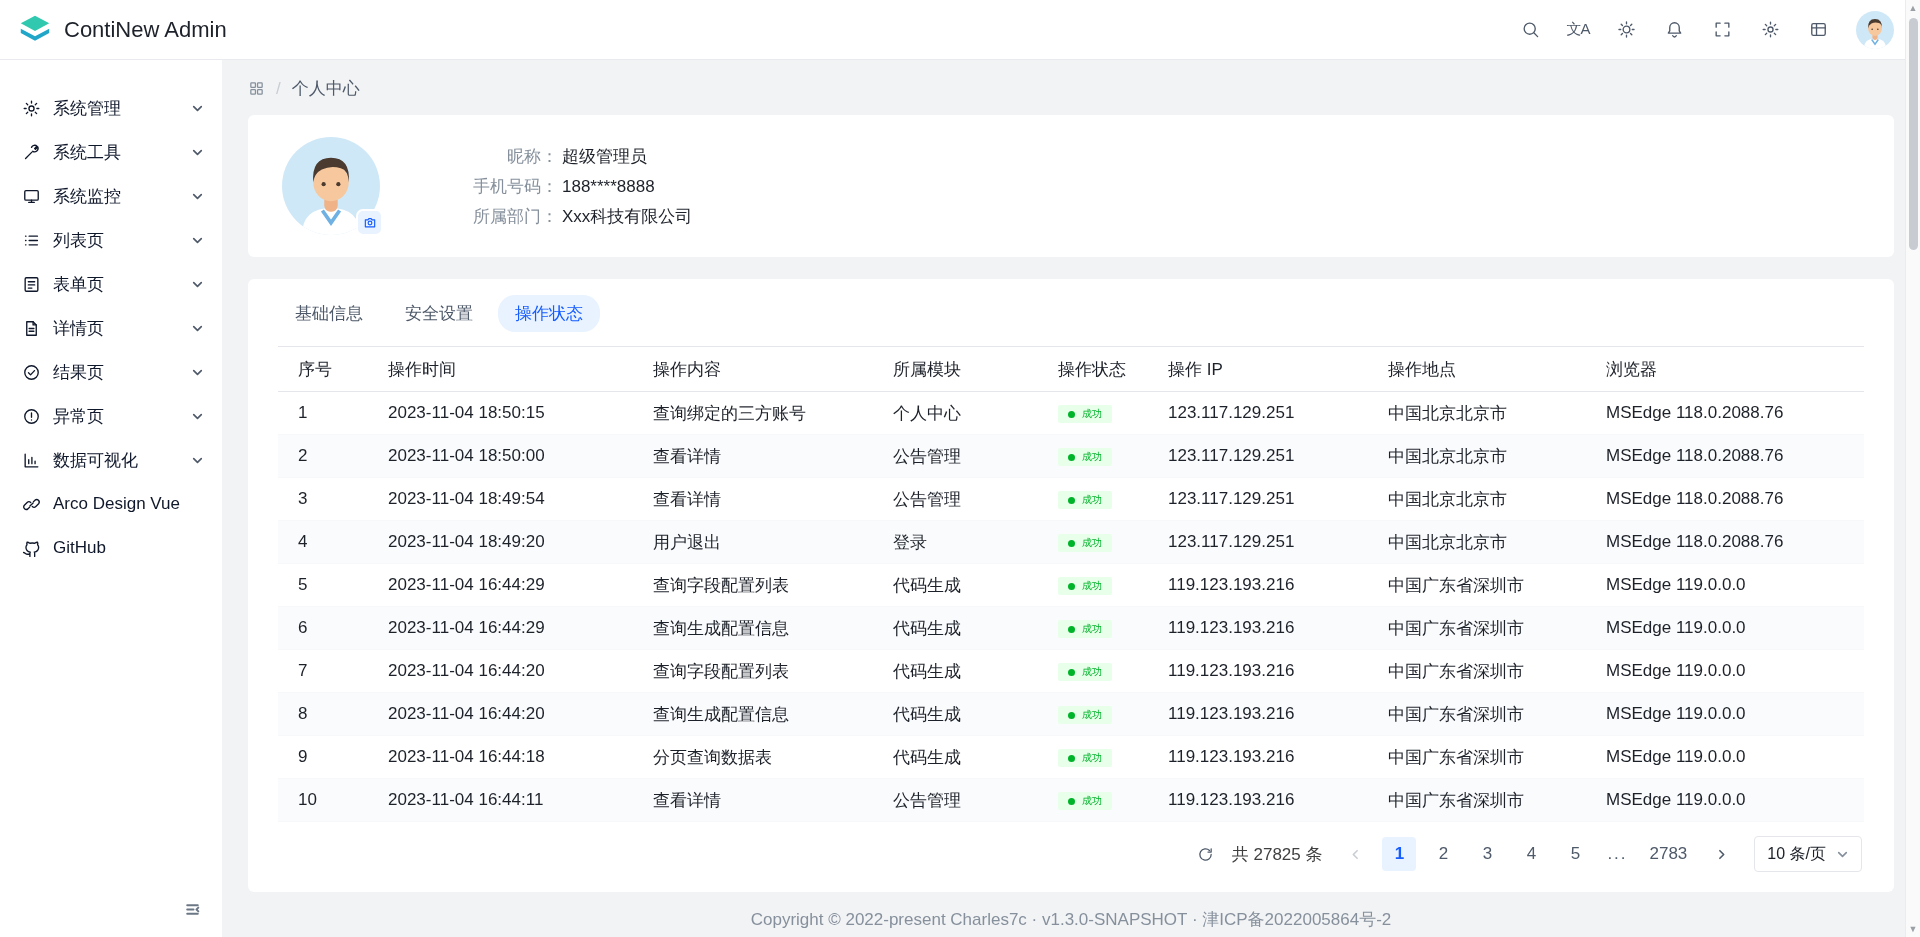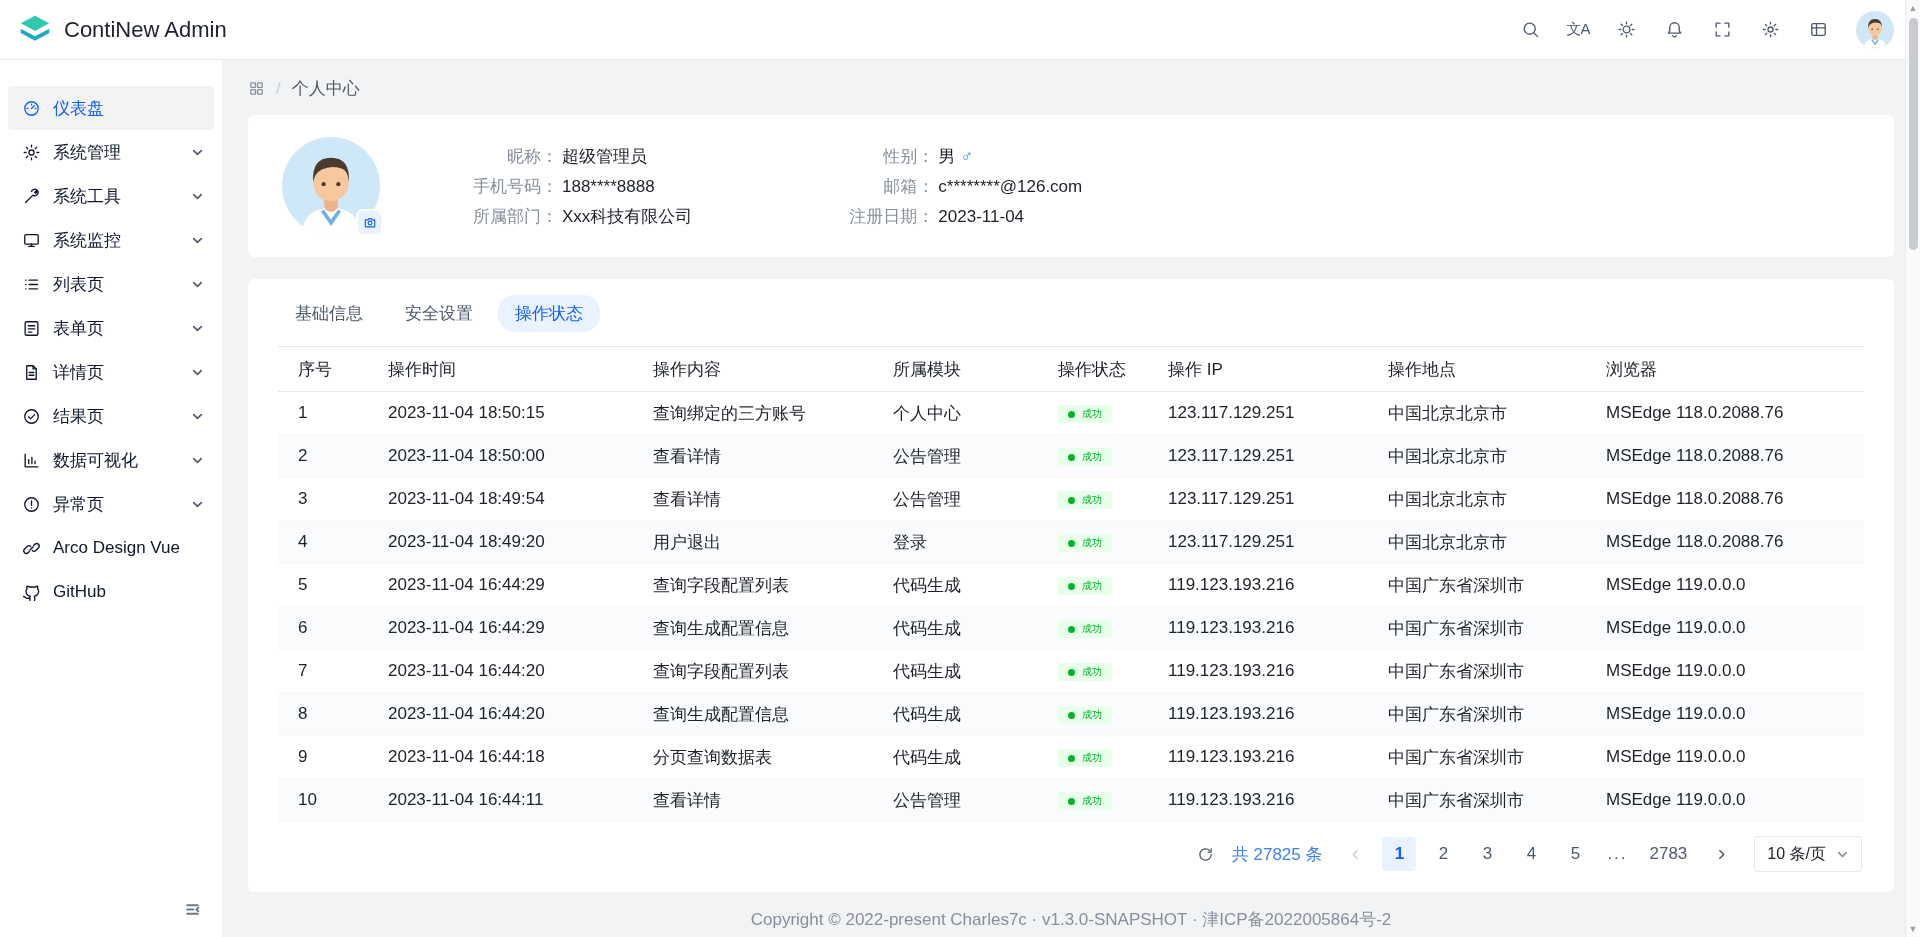--- a/index.html
+++ b/index.html
@@ -66,21 +66,21 @@
   .log-table th { font-weight: 500; text-align: left; height: 45px; padding: 0 10px 0 20px; color: #1d2129; border-top: 1px solid #e5e6eb; border-bottom: 1px solid #e5e6eb; white-space: nowrap; }
   .log-table td { height: 43px; padding: 0 10px 0 20px; color: #1d2129; white-space: nowrap; }
   .log-table tbody tr { border-bottom: 1px solid #f7f8fa; }
   .log-table tbody tr:nth-child(even) { background: #fafbfc; }
   .status-badge { display: inline-flex; align-items: center; gap: 7px; background: var(--success_bg, #e8ffea); color: var(--success, #00B42A); padding: 4px 10px; font-size: 10px; border-radius: 2px; line-height: 1; }
   .status-dot { width: 7px; height: 7px; border-radius: 50%; background: var(--success, #00B42A); display: inline-block; }
 
   
   .pagination { display: flex; align-items: center; justify-content: flex-end; gap: 10px; padding: 14px 2px 14px; color: #4e5969; }
   .pg-icon { width: 32px; height: 32px; display: grid; place-items: center; border-radius: 4px; color: #4e5969; }
-  .pg-total { margin-right: 6px; color: #3b82f6; }
+  .pg-total { margin-right: 6px; color: #404040; }
   .pg-btn { min-width: 34px; height: 34px; display: grid; place-items: center; border-radius: 4px; padding: 0 7px; color: #4e5969; }
   .pg-btn.active { background: var(--tab_active_bg, #e8f3ff); color: var(--primary, #165DFF); font-weight: bold; }
   .pg-prev { color: #c9cdd4; cursor: default; }
   .pg-ellipsis { min-width: 30px; text-align: center; color: #4e5969; cursor: pointer; letter-spacing: 2px; }
   .page-size { display: flex; align-items: center; gap: 10px; border: 1px solid #e5e6eb; border-radius: 4px; padding: 0 12px; height: 36px; background: #fff; color: #1d2129; cursor: pointer; margin-left: 6px; font-size: 16px; }
   .page-size .chev { color: #86909c; }
 
   
   .footer { text-align: center; color: #86909c; padding: 16px 0 14px; font-size: 17px; }
 
@@ -165,29 +165,20 @@
         <circle cx="34" cy="38.5" r="1.7" fill="#4b3a2f"></circle>
         <circle cx="46" cy="38.5" r="1.7" fill="#4b3a2f"></circle>
       </svg>
     </div>
   </div>
 </header>
 
 <div class="layout">
 
   <aside class="sidebar">
-    <div class="side-item active">
-      <span>
-          <svg class="i18" viewBox="0 0 24 24">
-            <circle cx="12" cy="12" r="8.5"></circle>
-            <path d="M12 12l3.5-3.5M12 6.5v1M6.5 12h1M16.5 12h1"></path>
-          </svg>
-        </span>
-      <span class="slabel">仪表盘</span>
-    </div>
     <div class="side-item">
       <span>
           <svg class="i18" viewBox="0 0 24 24">
             <circle cx="12" cy="12" r="3.2"></circle>
             <path d="M12 2.8v2.4M12 18.8v2.4M2.8 12h2.4M18.8 12h2.4M5.5 5.5l1.7 1.7M16.8 16.8l1.7 1.7M18.5 5.5l-1.7 1.7M7.2 16.8l-1.7 1.7"></path>
           </svg>
         </span>
       <span class="slabel">系统管理</span>
       <span class="chev">
           <svg class="i12" viewBox="0 0 12 12">
@@ -274,39 +265,39 @@
       <span class="slabel">结果页</span>
       <span class="chev">
           <svg class="i12" viewBox="0 0 12 12">
             <path d="M2.5 4.25L6 7.75l3.5-3.5"></path>
           </svg>
         </span>
     </div>
     <div class="side-item">
       <span>
           <svg class="i18" viewBox="0 0 24 24">
+            <circle cx="12" cy="12" r="8.5"></circle>
+            <path d="M12 7.5V13M12 16.2v.3"></path>
+          </svg>
+        </span>
+      <span class="slabel">异常页</span>
+      <span class="chev">
+          <svg class="i12" viewBox="0 0 12 12">
+            <path d="M2.5 4.25L6 7.75l3.5-3.5"></path>
+          </svg>
+        </span>
+    </div>
+    <div class="side-item">
+      <span>
+          <svg class="i18" viewBox="0 0 24 24">
             <path d="M4 4v16h16"></path>
             <path d="M8.5 16v-5M12.5 16V8M16.5 16v-3"></path>
           </svg>
         </span>
       <span class="slabel">数据可视化</span>
-      <span class="chev">
-          <svg class="i12" viewBox="0 0 12 12">
-            <path d="M2.5 4.25L6 7.75l3.5-3.5"></path>
-          </svg>
-        </span>
-    </div>
-    <div class="side-item">
-      <span>
-          <svg class="i18" viewBox="0 0 24 24">
-            <circle cx="12" cy="12" r="8.5"></circle>
-            <path d="M12 7.5V13M12 16.2v.3"></path>
-          </svg>
-        </span>
-      <span class="slabel">异常页</span>
       <span class="chev">
           <svg class="i12" viewBox="0 0 12 12">
             <path d="M2.5 4.25L6 7.75l3.5-3.5"></path>
           </svg>
         </span>
     </div>
     <div class="side-item">
       <span>
           <svg class="i18" viewBox="0 0 24 24">
             <path d="M10 14l4-4"></path>
@@ -376,35 +367,20 @@
               <span class="info-label">昵称：</span>
               <span class="info-value">超级管理员</span>
             </div>
           <div class="info-row">
               <span class="info-label">手机号码：</span>
               <span class="info-value">188****8888</span>
             </div>
           <div class="info-row">
               <span class="info-label">所属部门：</span>
               <span class="info-value">Xxx科技有限公司</span>
-            </div>
-        </div>
-        <div class="info-col">
-          <div class="info-row">
-              <span class="info-label">性别：</span>
-              <span class="info-value">男</span>
-              <span class="gender-symbol">♂</span>
-            </div>
-          <div class="info-row">
-              <span class="info-label">邮箱：</span>
-              <span class="info-value">c********@126.com</span>
-            </div>
-          <div class="info-row">
-              <span class="info-label">注册日期：</span>
-              <span class="info-value">2023-11-04</span>
             </div>
         </div>
       </div>
     </section>
 
     <section class="tabs-card">
       <div class="tabs">
         <span class="tab">基础信息</span>
         <span class="tab">安全设置</span>
         <span class="tab active">操作状态</span>

